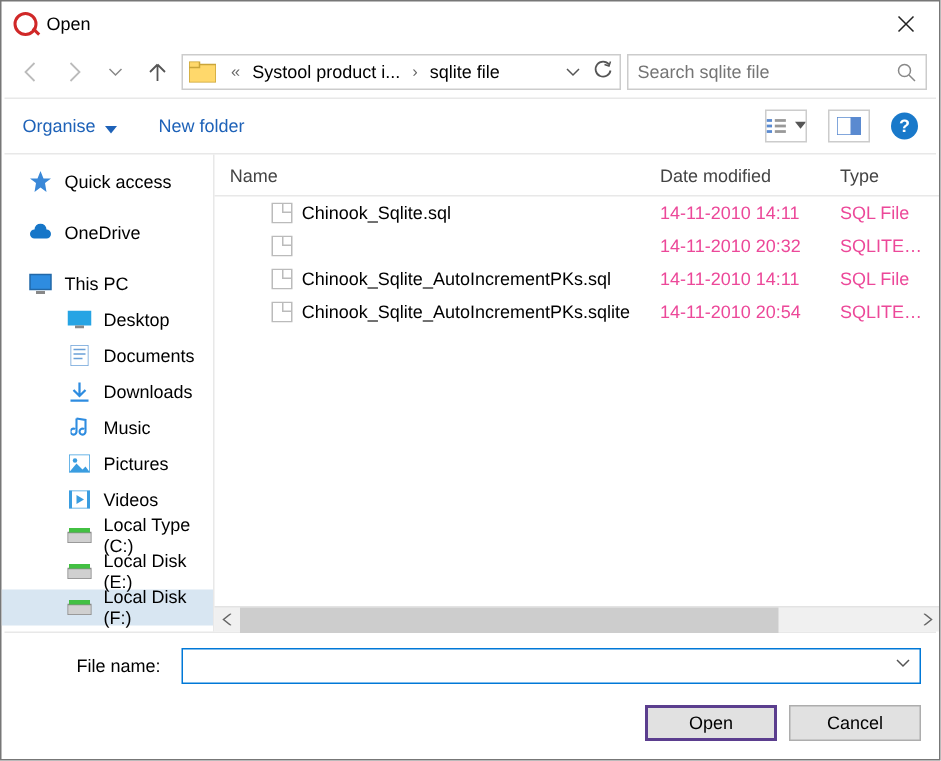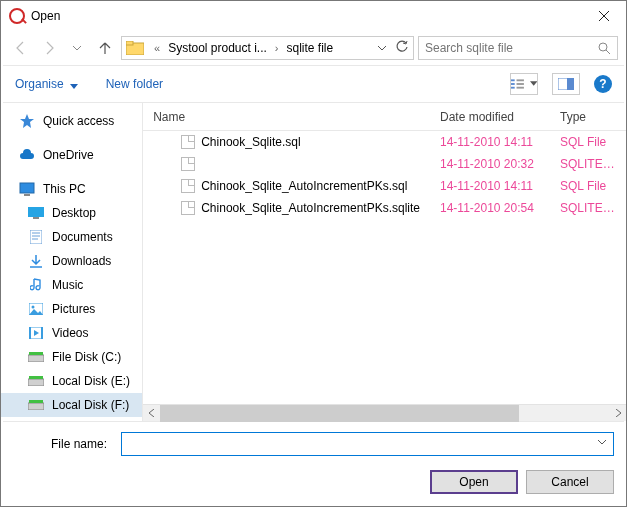--- a/index.html
+++ b/index.html
@@ -32,21 +32,21 @@
 .toolbar-right { margin-left:auto; display:flex; align-items:center; gap:14px; }
 .viewbtn { width:28px; height:22px; border:1px solid #ccc; display:flex; align-items:center; justify-content:center; color:#555; }
 .helpbtn { width:18px; height:18px; border-radius:50%; background:#1979ca; color:#fff; display:flex; align-items:center; justify-content:center; font-weight:bold; font-size:12px; }
 
 .divider { height:1px; background:#e8e8e8; margin:0 2px; }
 
 
 .middle { flex:1; display:flex; min-height:0; }
 .sidebar { width:168px; padding:6px 0; overflow:hidden; }
 .sidebar .item { display:flex; align-items:center; height:24px; padding-left:18px; gap:8px; cursor:default; }
-.sidebar .item.child { padding-left:27px; }
+.sidebar .item.child { padding-left:44px; }
 .sidebar .item.selected { background:#d8e6f2; }
 .sidebar .gap { height:10px; }
 .ic { width:16px; height:16px; display:flex; align-items:center; justify-content:center; }
 
 .filepane { flex:1; border-left:1px solid #e8e8e8; display:flex; flex-direction:column; position:relative; }
 .fileheader { display:flex; height:28px; align-items:center; border-bottom:1px solid #e8e8e8; color:#444; }
 .fileheader .col { padding:0 10px; }
 .col-name { flex:1; }
 .col-date { width:120px; }
 .col-type { width:76px; }
@@ -267,21 +267,21 @@
         </span>
         <span>Videos</span>
       </div>
     <div class="item child">
         <span class="ic">
           <svg width="16" height="10" viewBox="0 0 16 10">
             <rect x="0" y="3" width="16" height="7" fill="#d0d0d0" stroke="#888"></rect>
             <rect x="1" y="0" width="14" height="3" fill="#42c042"></rect>
           </svg>
         </span>
-        <span>File Disk (C:)</span>
+        <span>Local Type (C:)</span>
       </div>
     <div class="item child">
         <span class="ic">
           <svg width="16" height="10" viewBox="0 0 16 10">
             <rect x="0" y="3" width="16" height="7" fill="#d0d0d0" stroke="#888"></rect>
             <rect x="1" y="0" width="14" height="3" fill="#42c042"></rect>
           </svg>
         </span>
         <span>Local Disk (E:)</span>
       </div>

